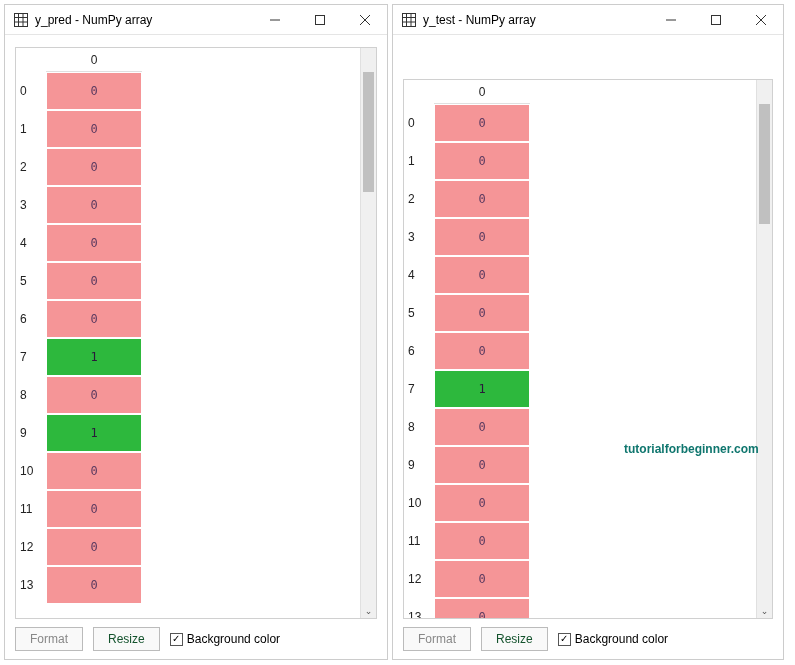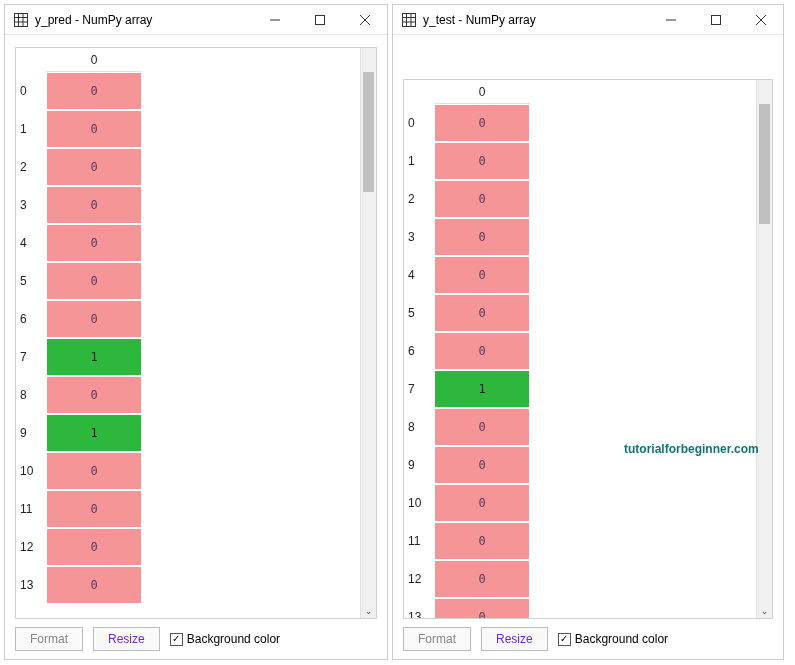--- a/index.html
+++ b/index.html
@@ -144,21 +144,21 @@
       align-items: center;
       gap: 10px;
       padding-top: 8px;
     }
     .btn {
       height: 24px;
       padding: 0 14px;
       background: #f9f9f9;
       border: 1px solid #bbbbbb;
       font-size: 12px;
-      color: #6d28d9;
+      color: #14532d;
       display: inline-flex;
       align-items: center;
     }
     .btn.dim { color: #888; }
     .checkbox-wrap {
       display: inline-flex;
       align-items: center;
       gap: 4px;
       font-size: 12px;
     }

